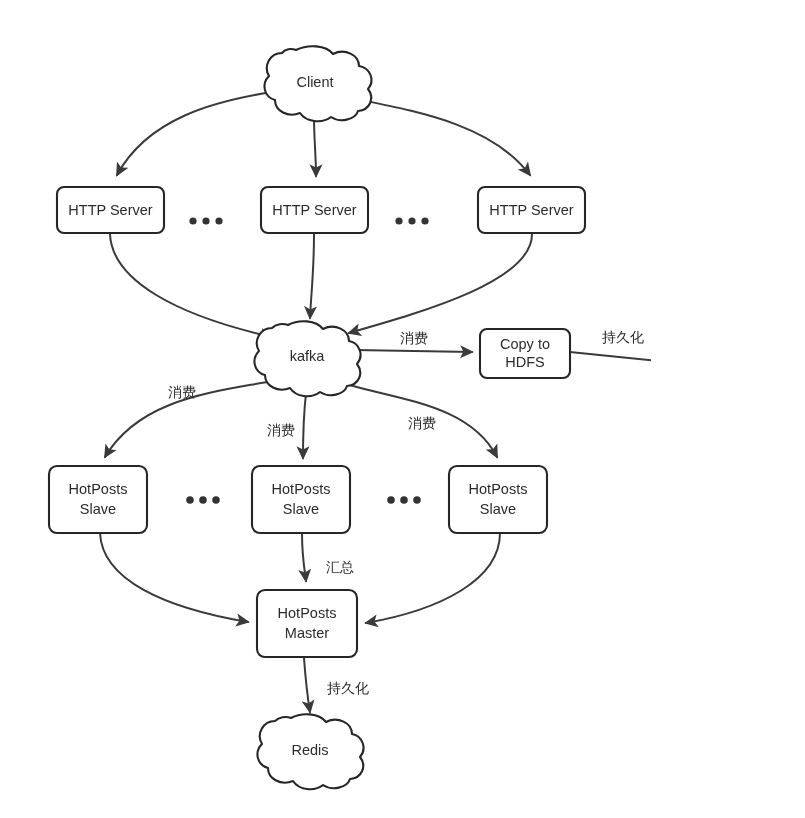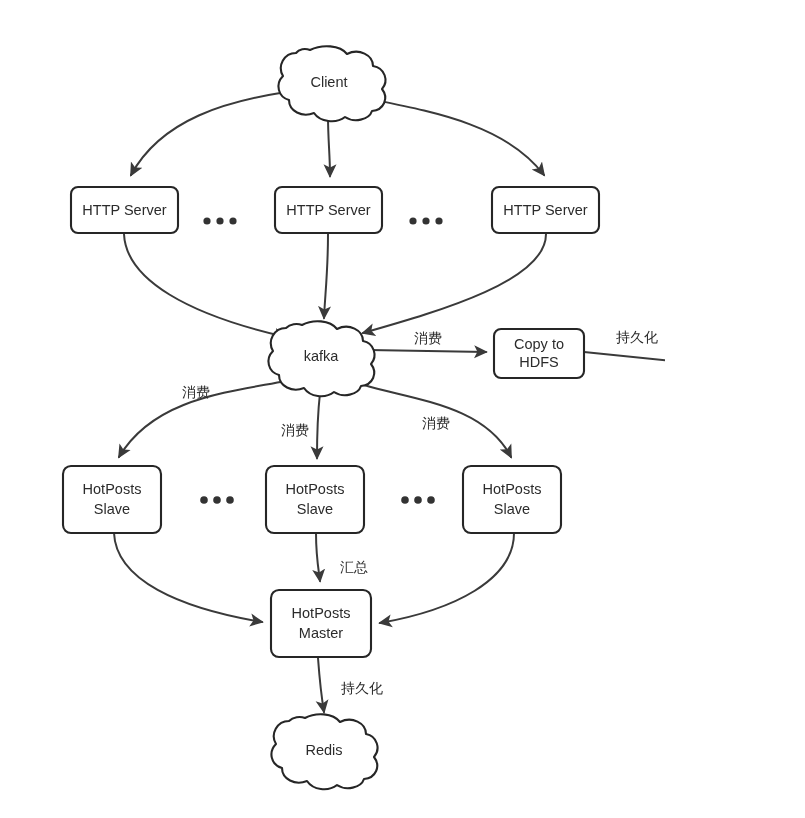--- a/index.html
+++ b/index.html
@@ -7,21 +7,20 @@
     padding: 0;
     background: #ffffff;
   }
   #canvas {
     position: relative;
     width: 651px;
     height: 818px;
     background: #ffffff;
     font-family: "Liberation Sans", "DejaVu Sans", sans-serif;
     overflow: hidden;
-    margin-left: 14px;
   }
   svg.diagram {
     position: absolute;
     left: 0;
     top: 0;
     width: 805px;
     height: 818px;
   }
   .shape-stroke {
     fill: #ffffff;

